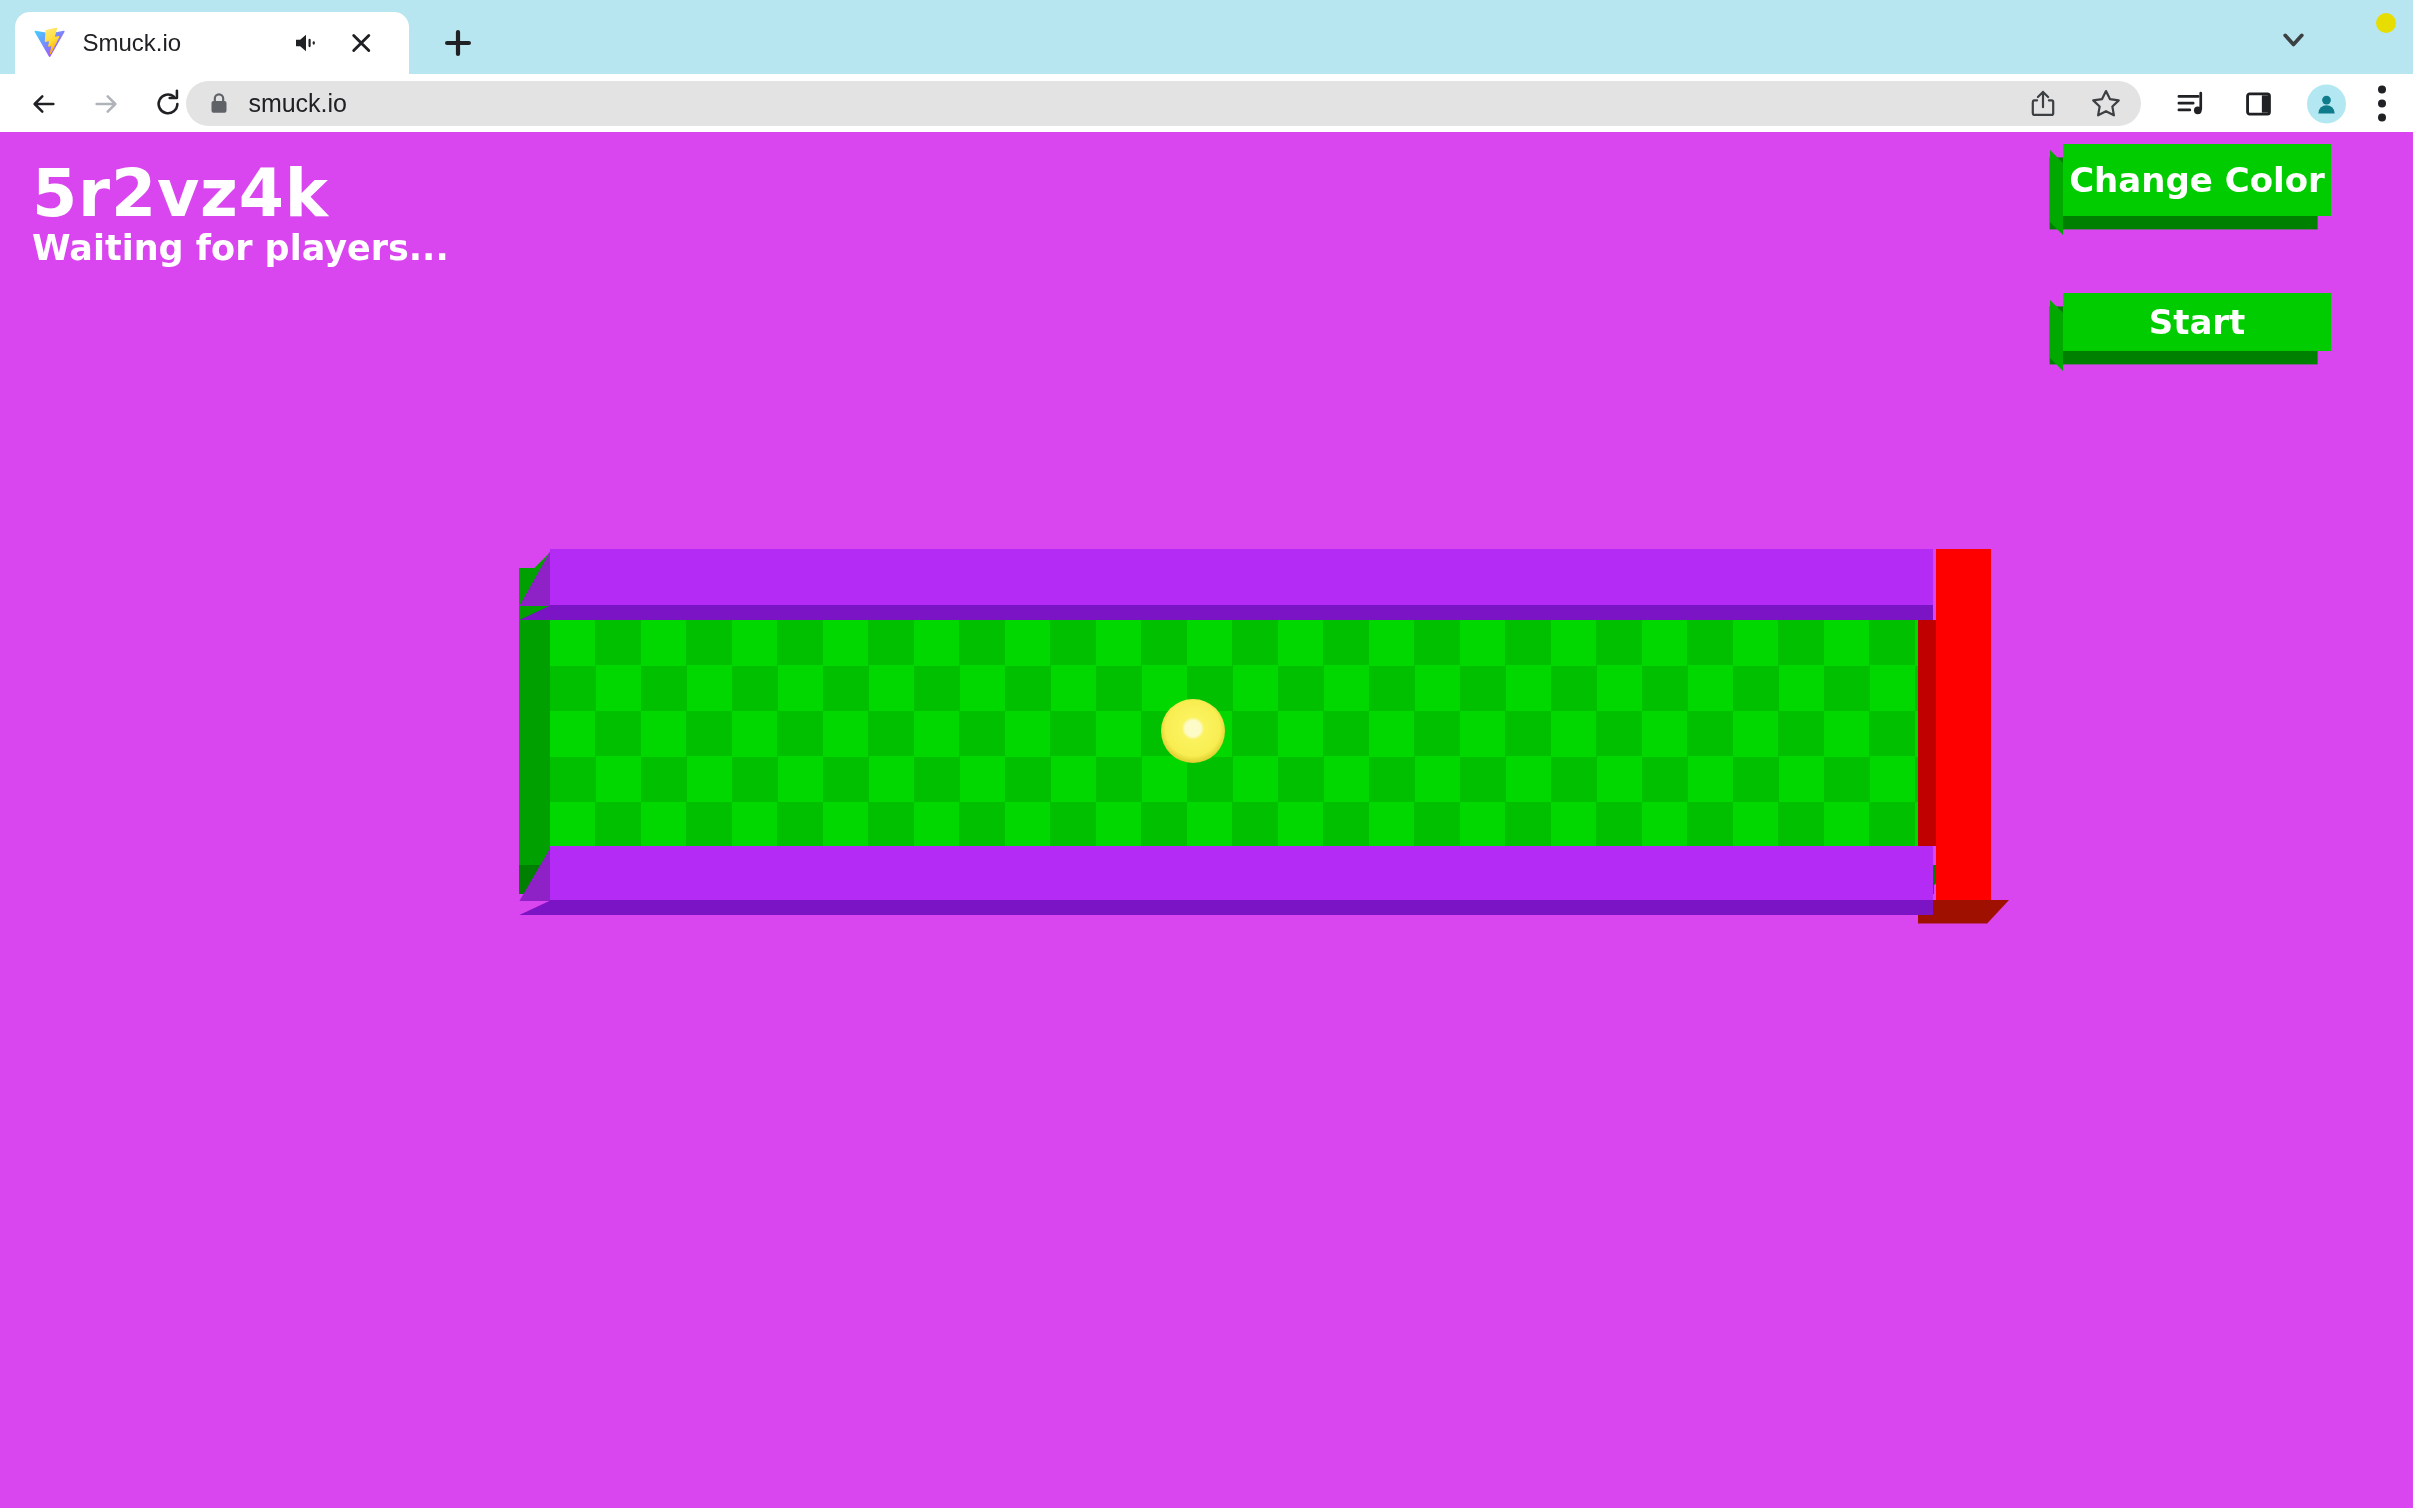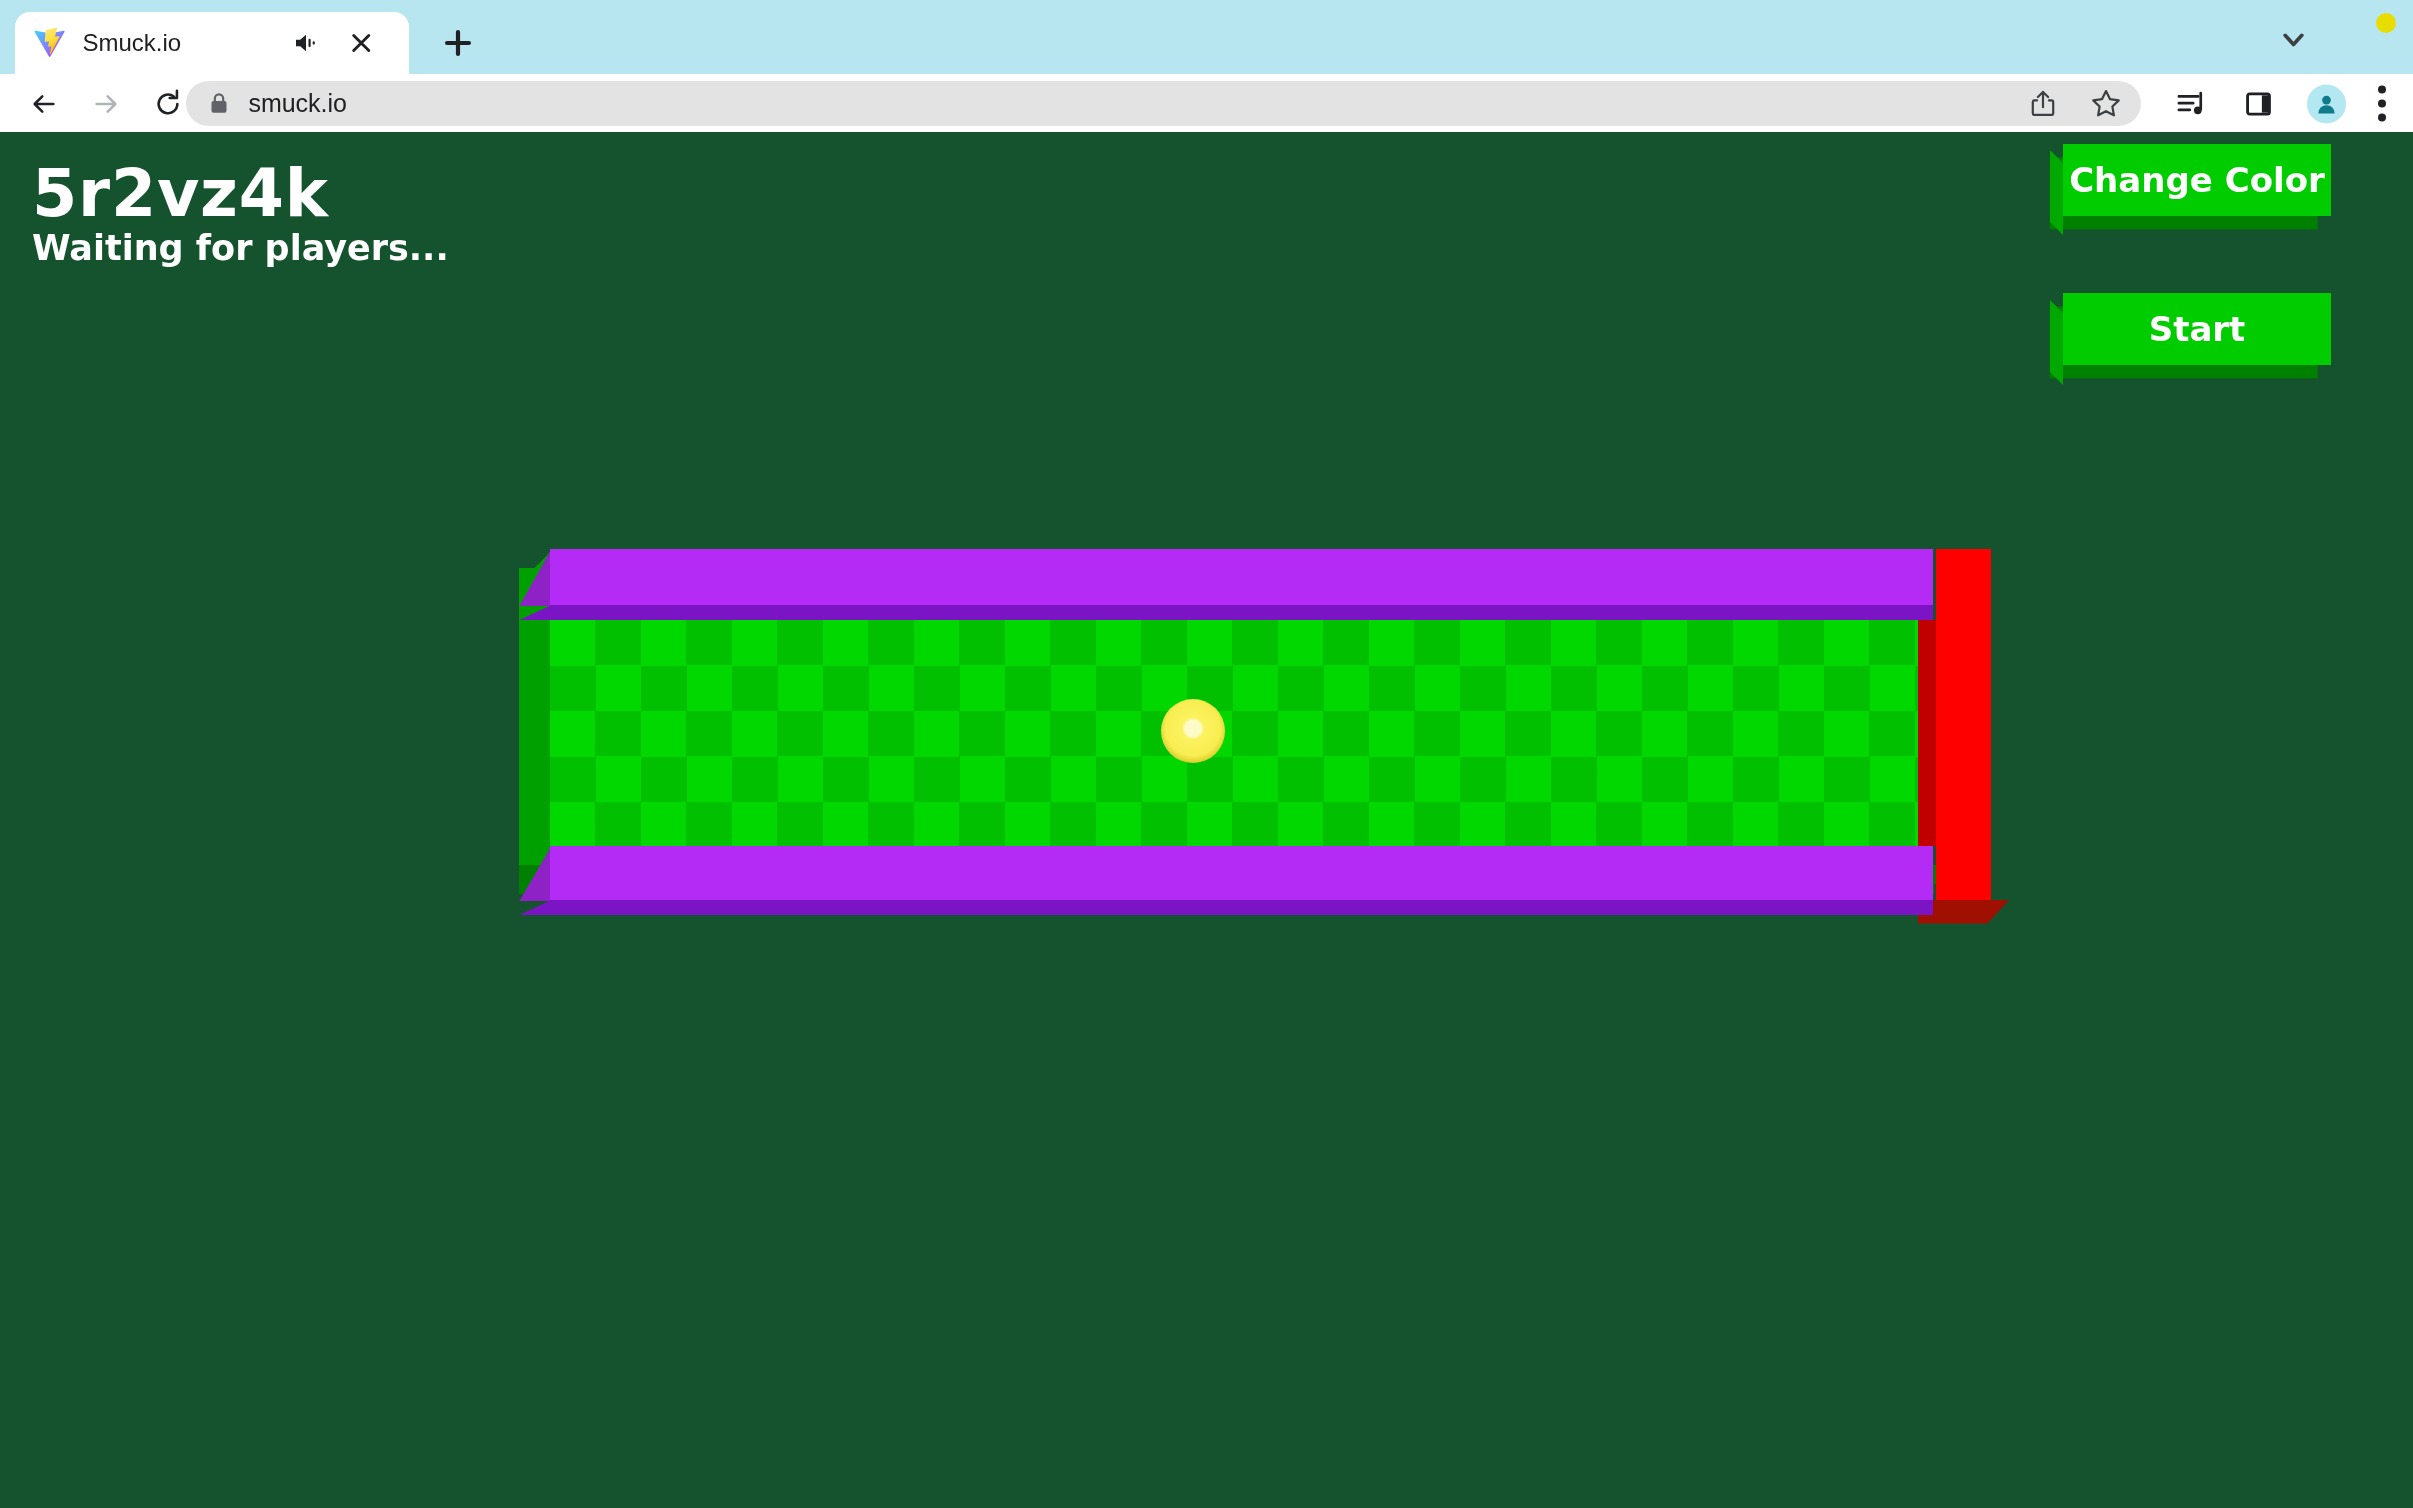--- a/index.html
+++ b/index.html
@@ -93,21 +93,21 @@
   .dots-menu {
     width:11.7px; height:37px; display:flex; flex-direction:column;
     align-items:center; justify-content:center; gap:5.9px; cursor:pointer;
     margin-right:8.4px;
   }
   .dots-menu i { display:block; width:8.4px; height:8.4px; border-radius:50%; background:#202124; }
 
   
   #page {
     position:absolute; left:0; top:132px; width:2413px; height:1376px;
-    background:#14532d; overflow:hidden;
+    background:#d946ef; overflow:hidden;
   }
 
   .room-code {
     position:absolute; left:32px; top:23.5px;
     font-size:65px; font-weight:bold; color:#ffffff;
     letter-spacing:0.8px;
     font-family:"DejaVu Sans", sans-serif;
   }
   .room-status {
     position:absolute; left:32px; top:96px;
@@ -126,21 +126,21 @@
     box-shadow: -13.4px 13.4px 0 0 #008000;
     transform: skewY(0deg);
   }
   .btn3d::before {
     
     content:""; position:absolute; left:-13.4px; top:6.7px;
     width:13.4px; height:100%; background:#00a800;
     transform: skewY(45deg); transform-origin: left top;
   }
   .btn-change-color { left:2063px; top:11.7px; width:268px; height:72px; }
-  .btn-start        { left:2063px; top:161px; width:268px; height:72px; }
+  .btn-start        { left:2063px; top:161px; width:268px; height:58px; }
 
   
   #board { position:absolute; left:511px; top:402px; width:1492px; height:377px; }
 
   .board-shadow-left {
     
     position:absolute; left:8.4px; top:34px; width:32px; height:302px;
     background:#00a000;
   }
   .board-shadow-left-top {

